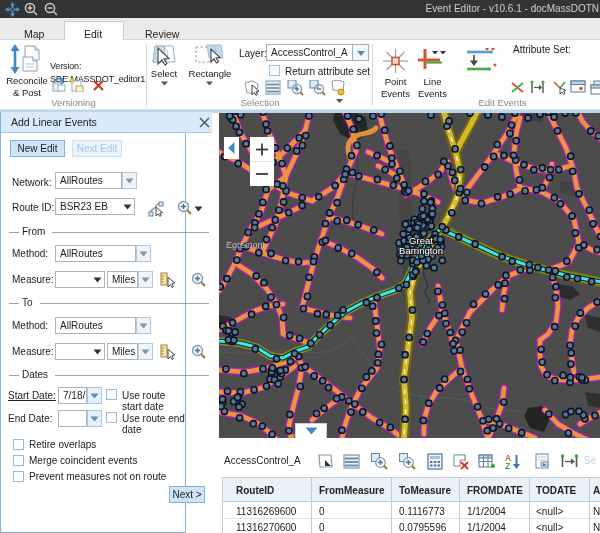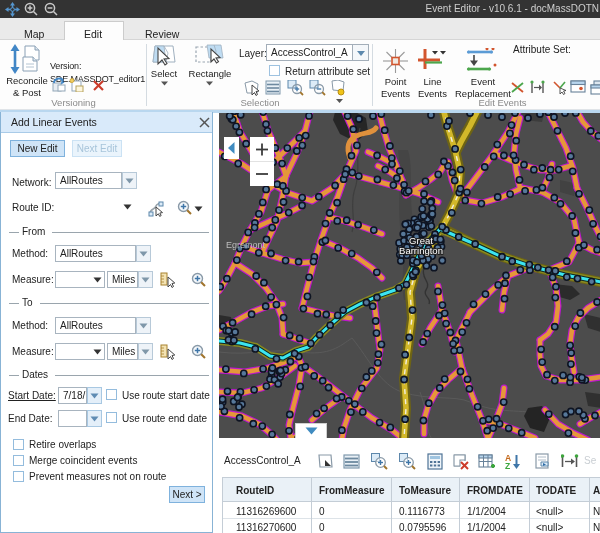--- a/index.html
+++ b/index.html
@@ -187,21 +187,20 @@
       <circle cx="27" cy="0.8" r="1.5" fill="#d2552e"></circle>
     <circle cx="2.5" cy="4" r="1.6" fill="#5b9bd5"></circle>
       <circle cx="25.5" cy="4" r="1.6" fill="#5b9bd5"></circle>
     <line x1="8" y1="7" x2="8" y2="14" stroke="#444" stroke-width="1.6"></line>
     <path d="M8,18 L12,12.5 L4,12.5 Z" fill="#444"></path>
     <line x1="2" y1="21" x2="24" y2="21" stroke="#4ca64c" stroke-width="2.6"></line>
     <circle cx="2.5" cy="21" r="1.6" fill="#4ca64c"></circle>
       <circle cx="23.5" cy="21" r="1.6" fill="#4ca64c"></circle>
     <circle cx="29" cy="17" r="1.5" fill="#d2552e"></circle>
   </svg>
-  <div class="abs" style="left:455px;top:36px;width:56px;text-align:center;font-size:9.5px;color:#222;line-height:12px;">Event<br>Replacement</div>
 
   <div class="abs" style="left:513px;top:4px;font-size:10px;color:#222;">Attribute Set:</div>
 
   <svg class="abs" style="left:511px;top:40px;" width="90" height="16">
     <g stroke-width="1.8">
       <line x1="1" y1="3" x2="12" y2="12" stroke="#d2552e"></line>
       <line x1="12" y1="3" x2="1" y2="12" stroke="#4ca64c"></line>
     </g>
     <g transform="translate(20,0)">
       <line x1="1" y1="2" x2="1" y2="13" stroke="#555" stroke-width="1.4"></line>
@@ -799,38 +798,39 @@
   <g stroke="#3c3c3c" stroke-width="1.8">
     <line x1="6" y1="12.5" x2="18" y2="12.5"></line>
     <line x1="12" y1="6.5" x2="12" y2="18.5"></line>
     <line x1="6" y1="37" x2="18" y2="37"></line>
   </g>
 </svg>
 <div class="abs" style="left:295px;top:423px;width:32px;height:15px;background:#fff;border:1px solid #d0d0d0;border-bottom:none;"></div>
 <svg class="abs" style="left:305px;top:427px;" width="13" height="8">
     <path d="M0.5,0.5 L12.5,0.5 L6.5,7.5 Z" fill="#3f8bc0"></path>
   </svg>
-<div class="abs" style="left:0;top:112px;width:213px;height:421px;background:#fff;border:1px solid #88b3d5;border-top:none;">
+<div class="abs" style="left:0;top:112px;width:186px;height:421px;background:#fff;border:1px solid #88b3d5;border-top:none;">
 <div class="abs" style="left:0;top:0;width:211px;height:21px;background:#d9eafa;border-bottom:1px solid #a9cbe8;"></div>
 <div class="abs" style="left:10px;top:4px;font-size:10.5px;color:#222;">Add Linear Events</div>
 <svg class="abs" style="left:198px;top:5px;" width="11" height="11">
       <g stroke="#555" stroke-width="1.5">
         <line x1="1" y1="1" x2="10" y2="10"></line>
         <line x1="10" y1="1" x2="1" y2="10"></line>
       </g>
     </svg>
 <div class="abs" style="left:9px;top:28px;width:55px;height:17px;background:#cfe4f7;border:1px solid #7fb2dd;font-size:10px;color:#222;text-align:center;line-height:16px;">New Edit</div>
 <div class="abs" style="left:71px;top:28px;width:50px;height:17px;background:#eaf4fc;border:1px solid #cbe2f4;font-size:10px;color:#a7c4da;text-align:center;line-height:16px;">Next Edit</div>
 <div class="abs" style="left:11px;top:65px;font-size:10px;color:#222;">Network:</div>
 <div class="abs" style="left:54px;top:60px;width:67px;height:17px;background:#fff;border:1px solid #a8b4bf;font-size:10px;color:#222;line-height:15px;padding-left:4px;white-space:nowrap;">AllRoutes</div>
     <div class="abs" style="left:121px;top:60px;width:15px;height:17px;background:#eef3f8;border:1px solid #b7c9d8;"></div>
     <svg class="abs" style="left:124px;top:66px;" width="9" height="6">
       <path d="M0.5,0.5 L8.5,0.5 L4.5,5.5 Z" fill="#7f97a9"></path>
     </svg>
 <div class="abs" style="left:11px;top:90px;font-size:10px;color:#222;">Route ID:</div>
+<div class="abs" style="left:54px;top:86px;width:80px;height:17px;background:#fff;border:1px solid #a8b4bf;font-size:10px;color:#222;line-height:15px;padding-left:4px;white-space:nowrap;">BSR23 EB</div>
     <svg class="abs" style="left:122px;top:92px;" width="9" height="6">
       <path d="M0.5,0.5 L8.5,0.5 L4.5,5.5 Z" fill="#333"></path>
     </svg>
 <svg class="abs" style="left:147px;top:89px;" width="16" height="16">
       <path d="M2,13 C2,7 7,9 8,5 C8.6,2.6 12,3 13,1" fill="none" stroke="#9aa5ad" stroke-width="1.6"></path>
       <rect x="1" y="11" width="4" height="4" fill="#dcebf7" stroke="#5d87ab" stroke-width="1"></rect>
       <rect x="11" y="1" width="4" height="4" fill="#dcebf7" stroke="#5d87ab" stroke-width="1"></rect>
       <path d="M8,6 L8,15 L10.3,12.8 L11.7,15.4 L13.2,14.5 L11.8,12 L14.5,11.6 Z" fill="#fff" stroke="#444" stroke-width="1"></path>
     </svg>
 <svg class="abs" style="left:176px;top:88px;" width="16" height="16">

